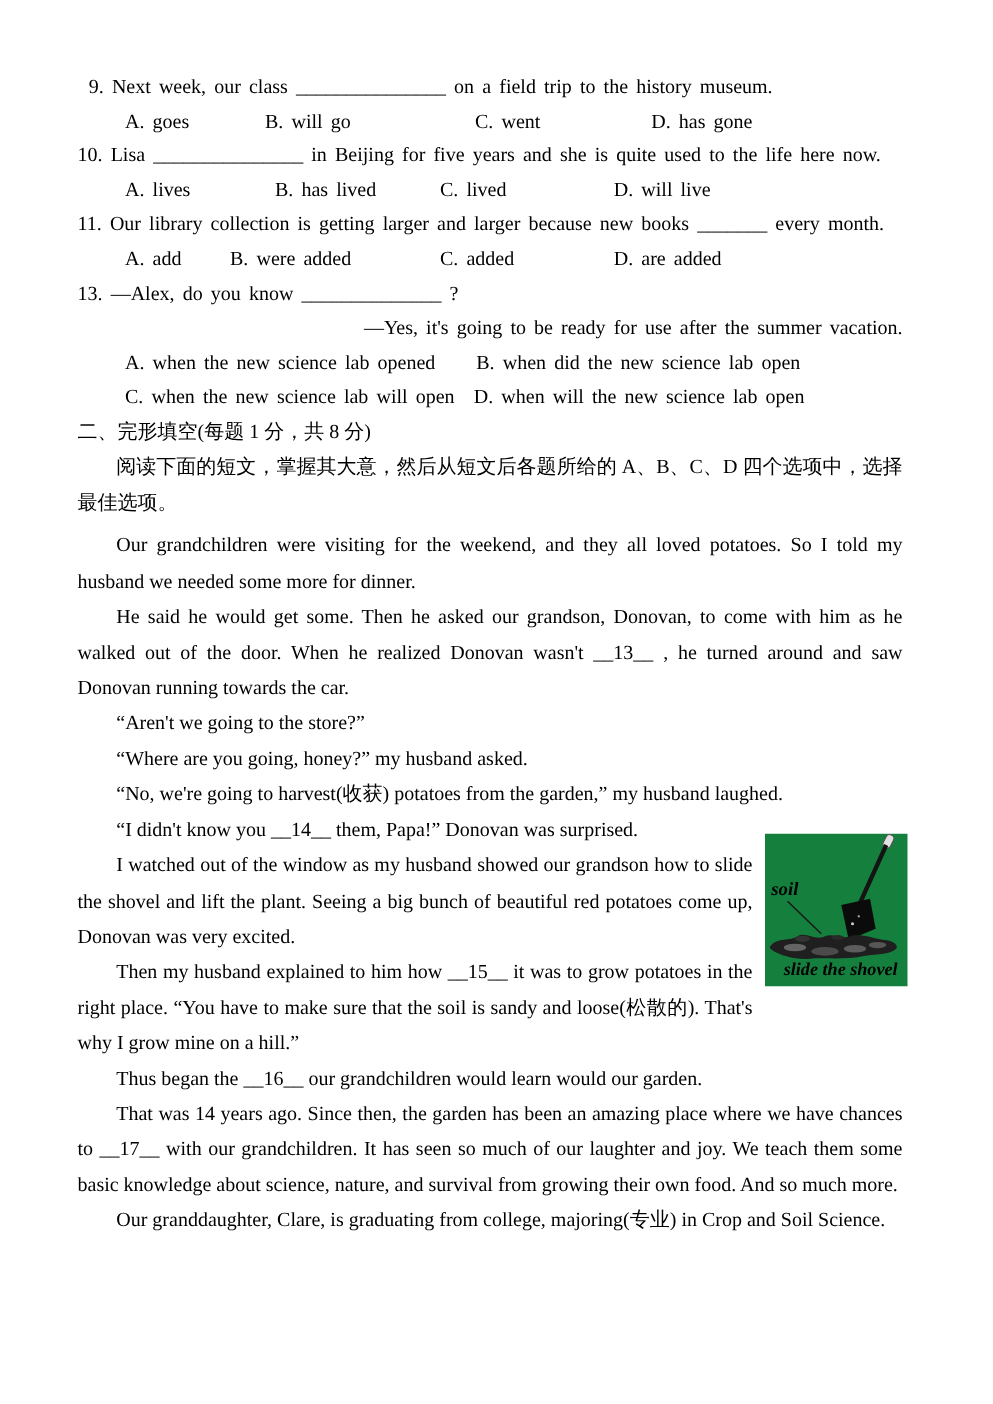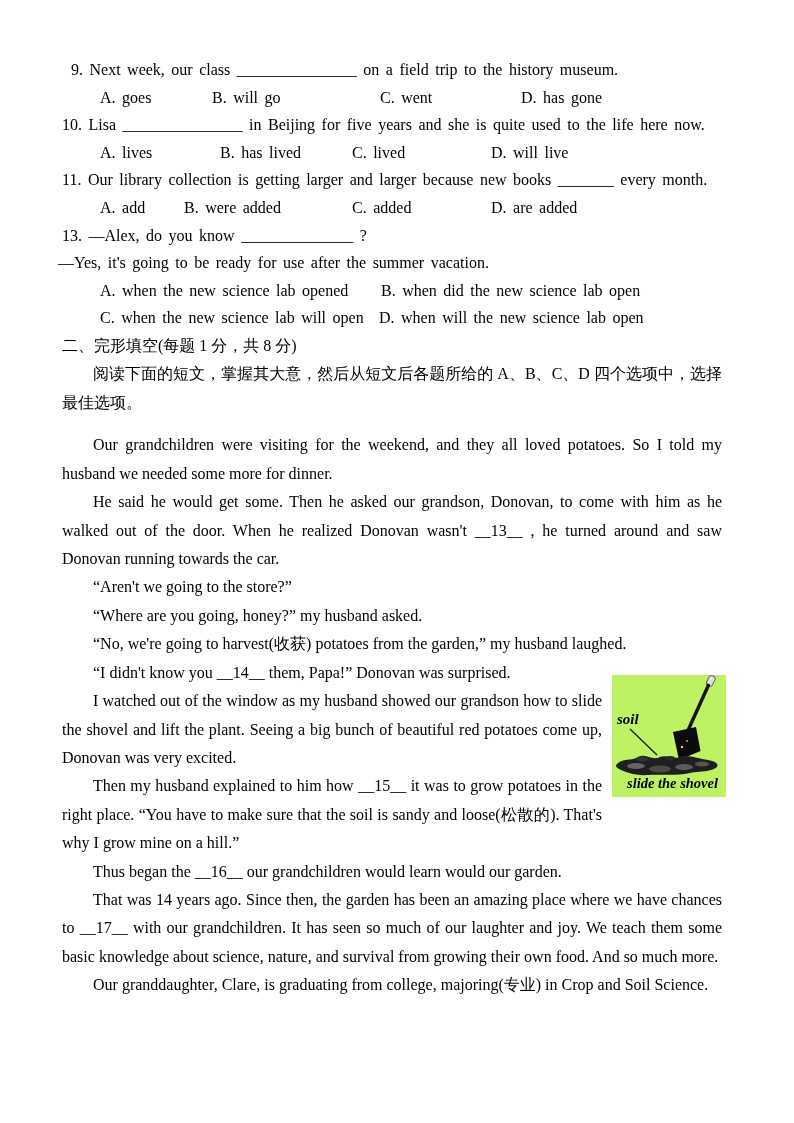--- a/index.html
+++ b/index.html
@@ -19,39 +19,39 @@
   
   .mcq { line-height: 27.6px; }
   .opt-row { position: relative; height: 27.6px; }
   .opt-row span {
     position: absolute; top: 0;
     white-space: nowrap;
     word-spacing: 2.5px;
   }
   .stem { word-spacing: 2.5px; height: 27.6px; white-space: nowrap; }
   .stem-q9 { padding-left: 9px; }
-  .reply { margin-left: -4px; }
+  .reply { margin-left: -4px; text-align: right; }
   
   .section-heading { line-height: 28.5px; }
   .instructions { line-height: 28.5px; text-indent: 31px; text-align: justify; }
   
-  .passage { margin-top: 14px; }
+  .passage { margin-top: 6px; }
   .passage p {
     margin: 0;
     line-height: 28.4px;
     text-indent: 31px;
     text-align: justify;
   }
   
   .fig {
     float: right;
     width: 114px;
     height: 122px;
     margin: -12px -4px 14px 10px;
-    background: #bef264;
+    background: #15803d;
   }
   .fig svg { display:block; width:114px; height:122px; }
   .fig text {
     font-family: "Liberation Serif", "DejaVu Serif", serif;
     font-style: italic;
     font-weight: bold;
     fill: #000;
   }
 </style>
 </head>

